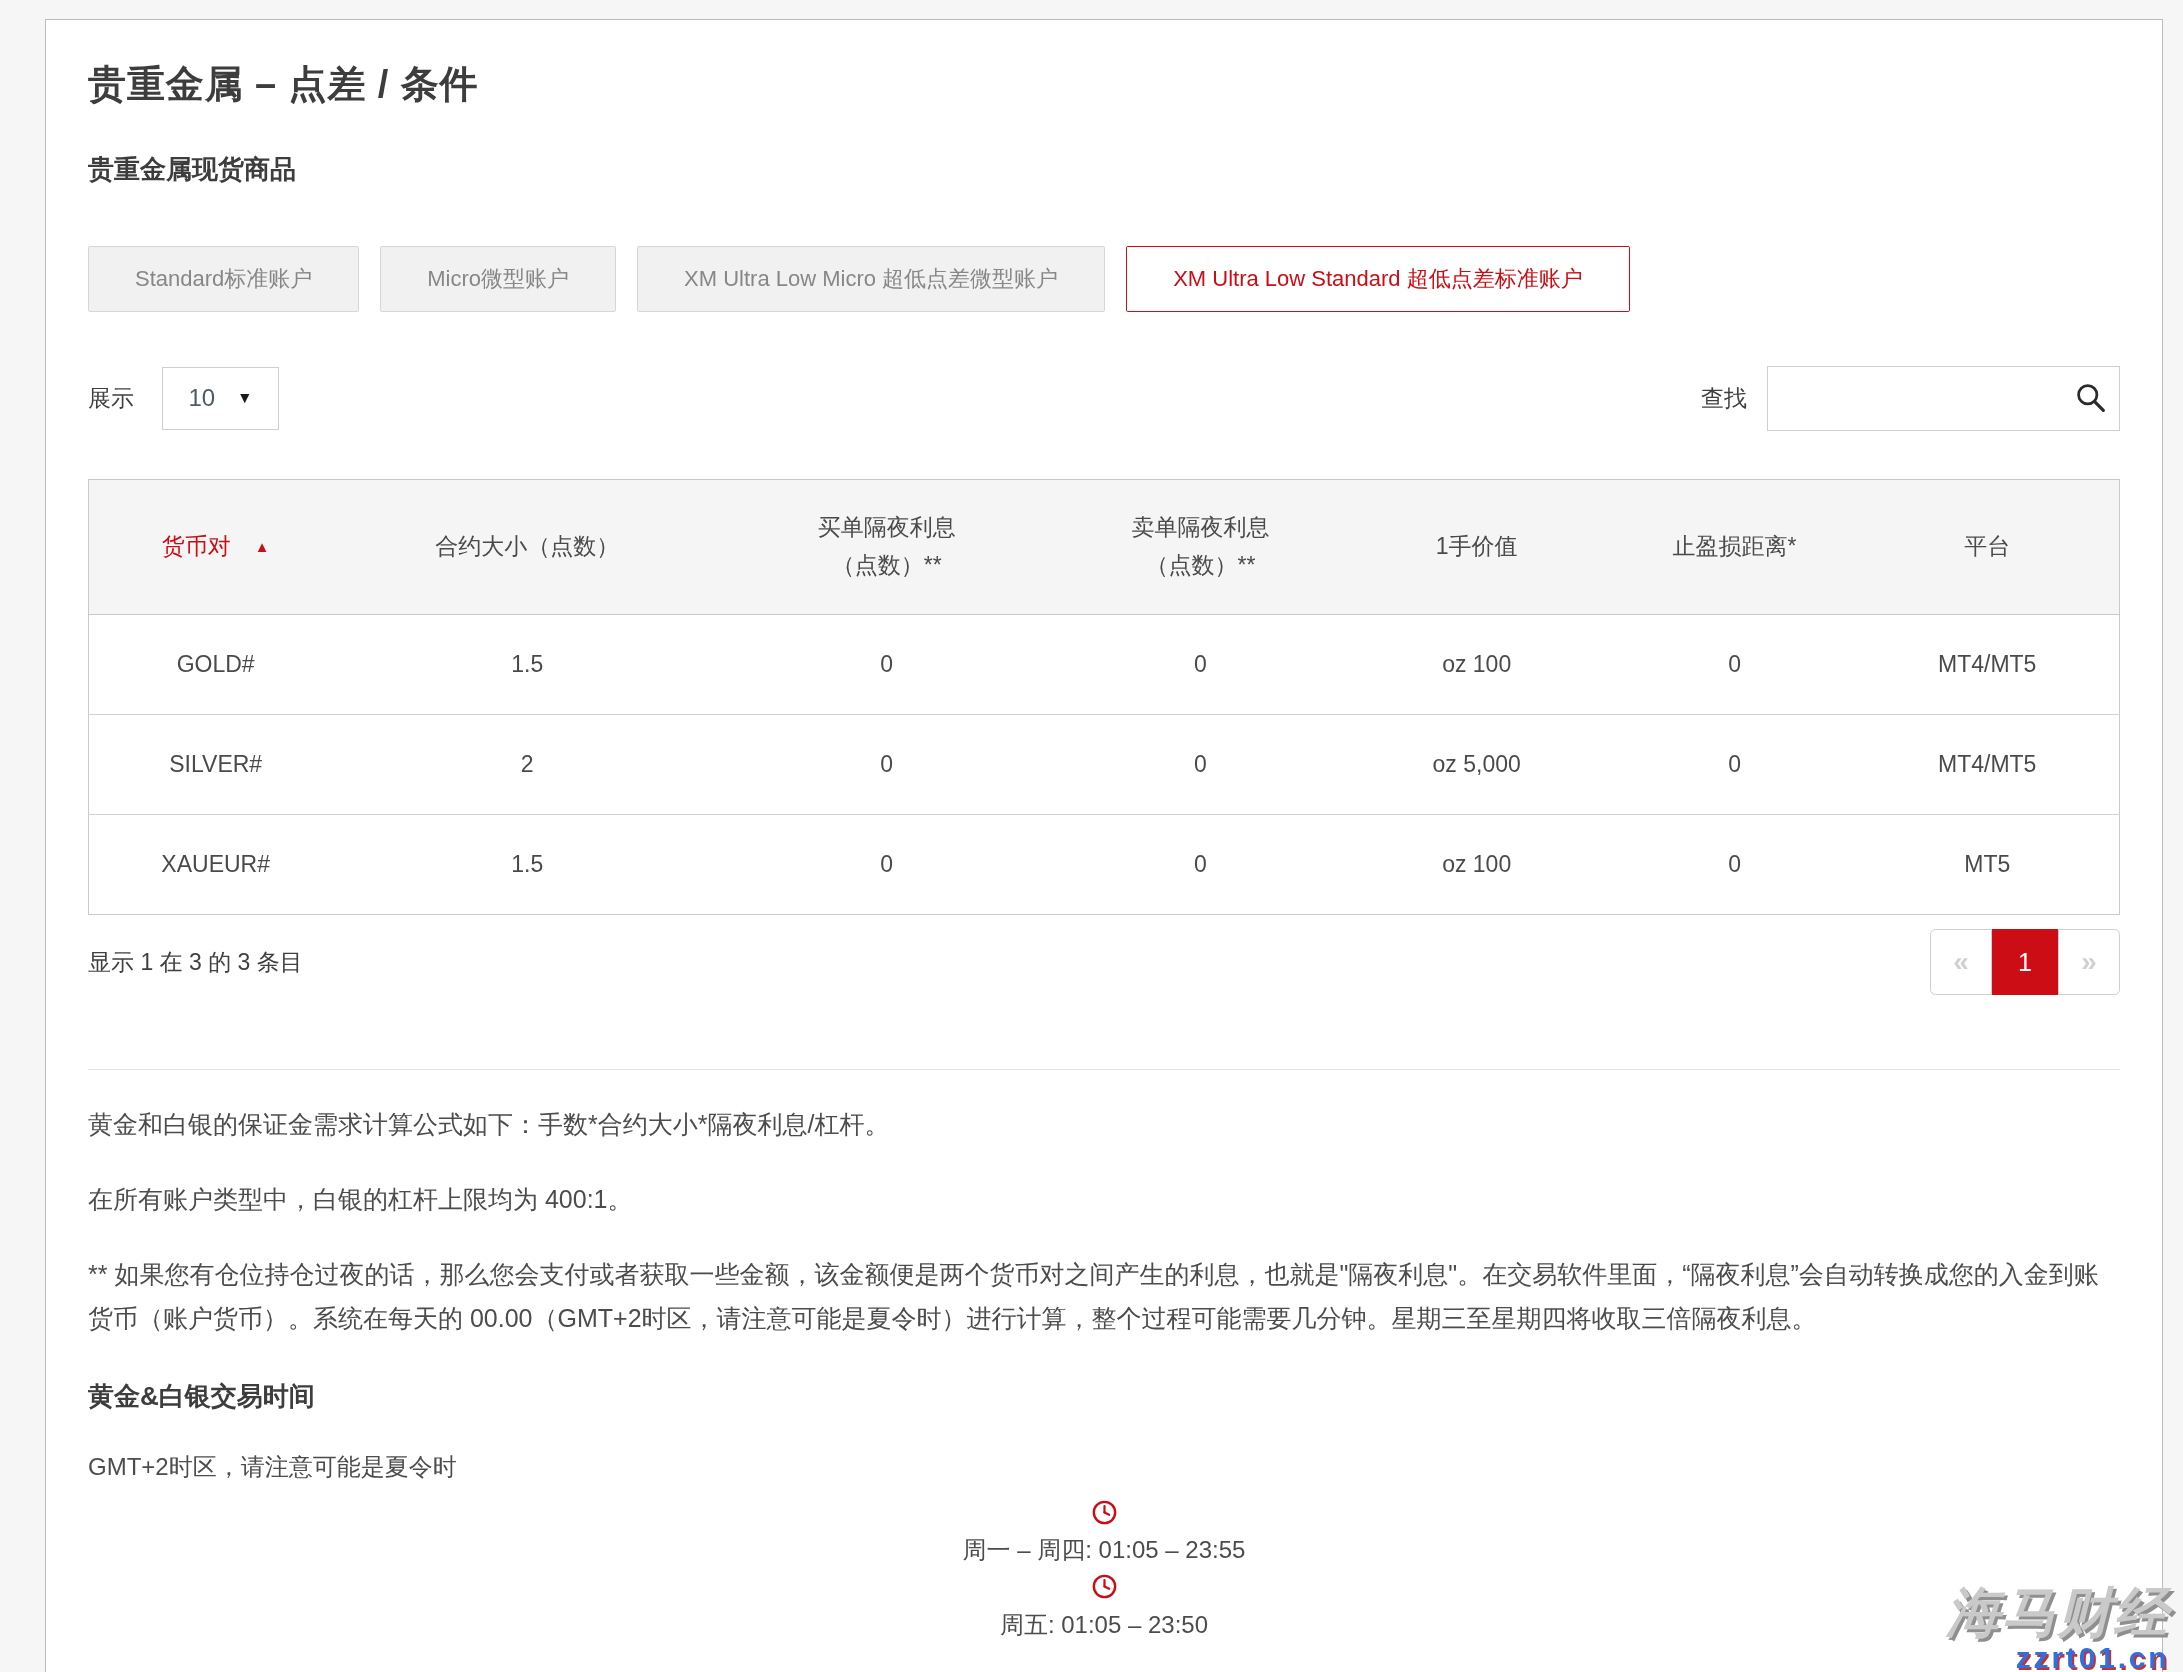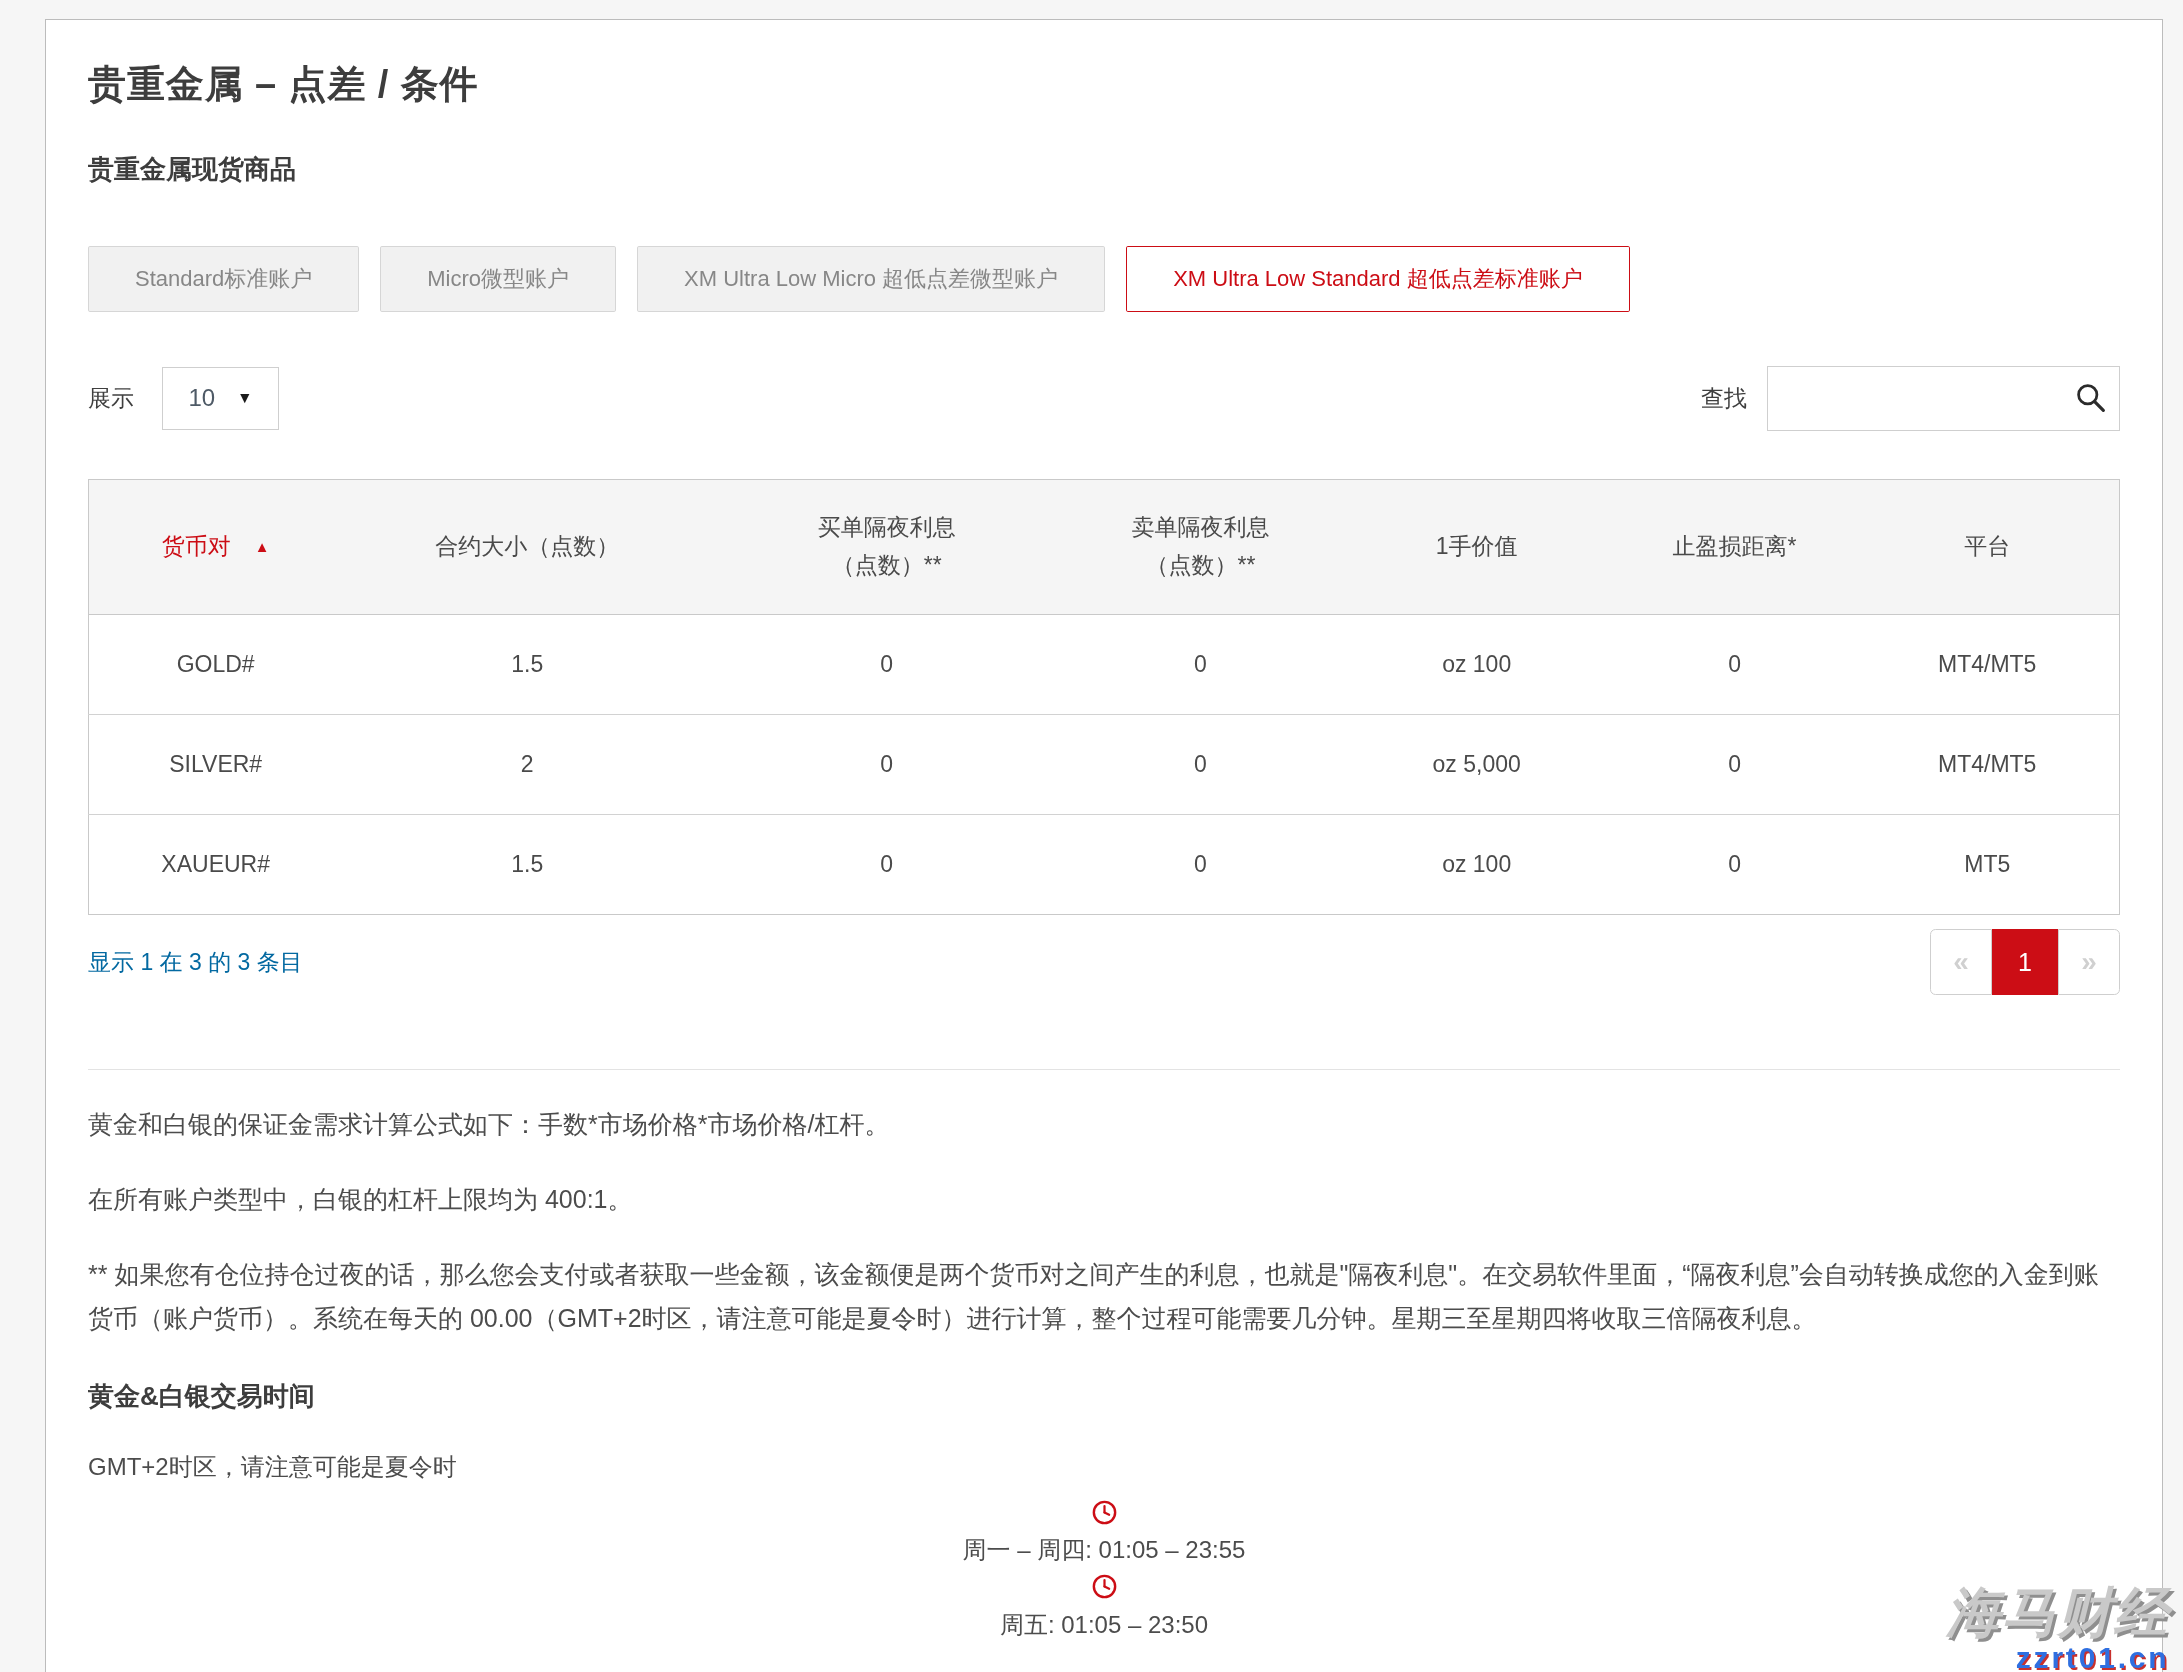--- a/index.html
+++ b/index.html
@@ -58,21 +58,21 @@
   table.spreads th.sorted{color:var(--accent);}
   .sort-arrow{color:var(--accent);font-size:14.8px;margin-left:24px;vertical-align:middle;}
   table.spreads td{
     height:97px;background:#fff;text-align:center;vertical-align:middle;
     font-size:23px;color:#4a4a4a;border-bottom:1.8px solid #d2d2d2;
   }
   table.spreads tr:last-child td{border-bottom:1.8px solid #c9c9c9;}
 
   
   .table-footer{display:flex;align-items:center;justify-content:space-between;margin-top:14.8px;}
-  .summary{font-size:23px;color:#0369a1;}
+  .summary{font-size:23px;color:#404040;}
   .pagination{display:flex;height:66px;}
   .page-btn{
     width:62px;display:flex;align-items:center;justify-content:center;background:#fff;
     border:0.9px solid #cfcfcf;box-sizing:border-box;color:#d0d0d0;font-size:28px;font-weight:bold;cursor:pointer;
   }
   .page-btn.prev{border-radius:5.5px 0 0 5.5px;}
   .page-btn.next{border-radius:0 5.5px 5.5px 0;}
   .page-btn.current{width:66px;background:var(--accent);border:none;color:#fff;font-size:25px;font-weight:normal;}
 
   .divider{border:none;border-top:1.8px solid #e3e3e3;margin:74px 0 0 0;}
@@ -196,21 +196,21 @@
         <div class="page-btn current">1</div>
         <div class="page-btn next">
           <span>»</span>
         </div>
       </div>
     </div>
 
     <hr class="divider">
 
     <div class="notes">
-        <p>黄金和白银的保证金需求计算公式如下：手数*市场价格*市场价格/杠杆。</p>
+        <p>黄金和白银的保证金需求计算公式如下：手数*合约大小*隔夜利息/杠杆。</p>
         <p>在所有账户类型中，白银的杠杆上限均为 400:1。</p>
         <p>** 如果您有仓位持仓过夜的话，那么您会支付或者获取一些金额，该金额便是两个货币对之间产生的利息，也就是"隔夜利息"。在交易软件里面，“隔夜利息”会自动转换成您的入金到账货币（账户货币）。系统在每天的 00.00（GMT+2时区，请注意可能是夏令时）进行计算，整个过程可能需要几分钟。星期三至星期四将收取三倍隔夜利息。</p>
       </div>
 
     <h3 class="hours-heading">黄金&amp;白银交易时间</h3>
     <div class="tz-note">GMT+2时区，请注意可能是夏令时</div>
     <div class="schedule">
         <div class="schedule-row">
           <svg class="clock-icon" viewBox="0 0 27 27">
             <circle cx="13.5" cy="13.5" r="11.5" fill="none" stroke="#cc0d15" stroke-width="2.6"></circle>

